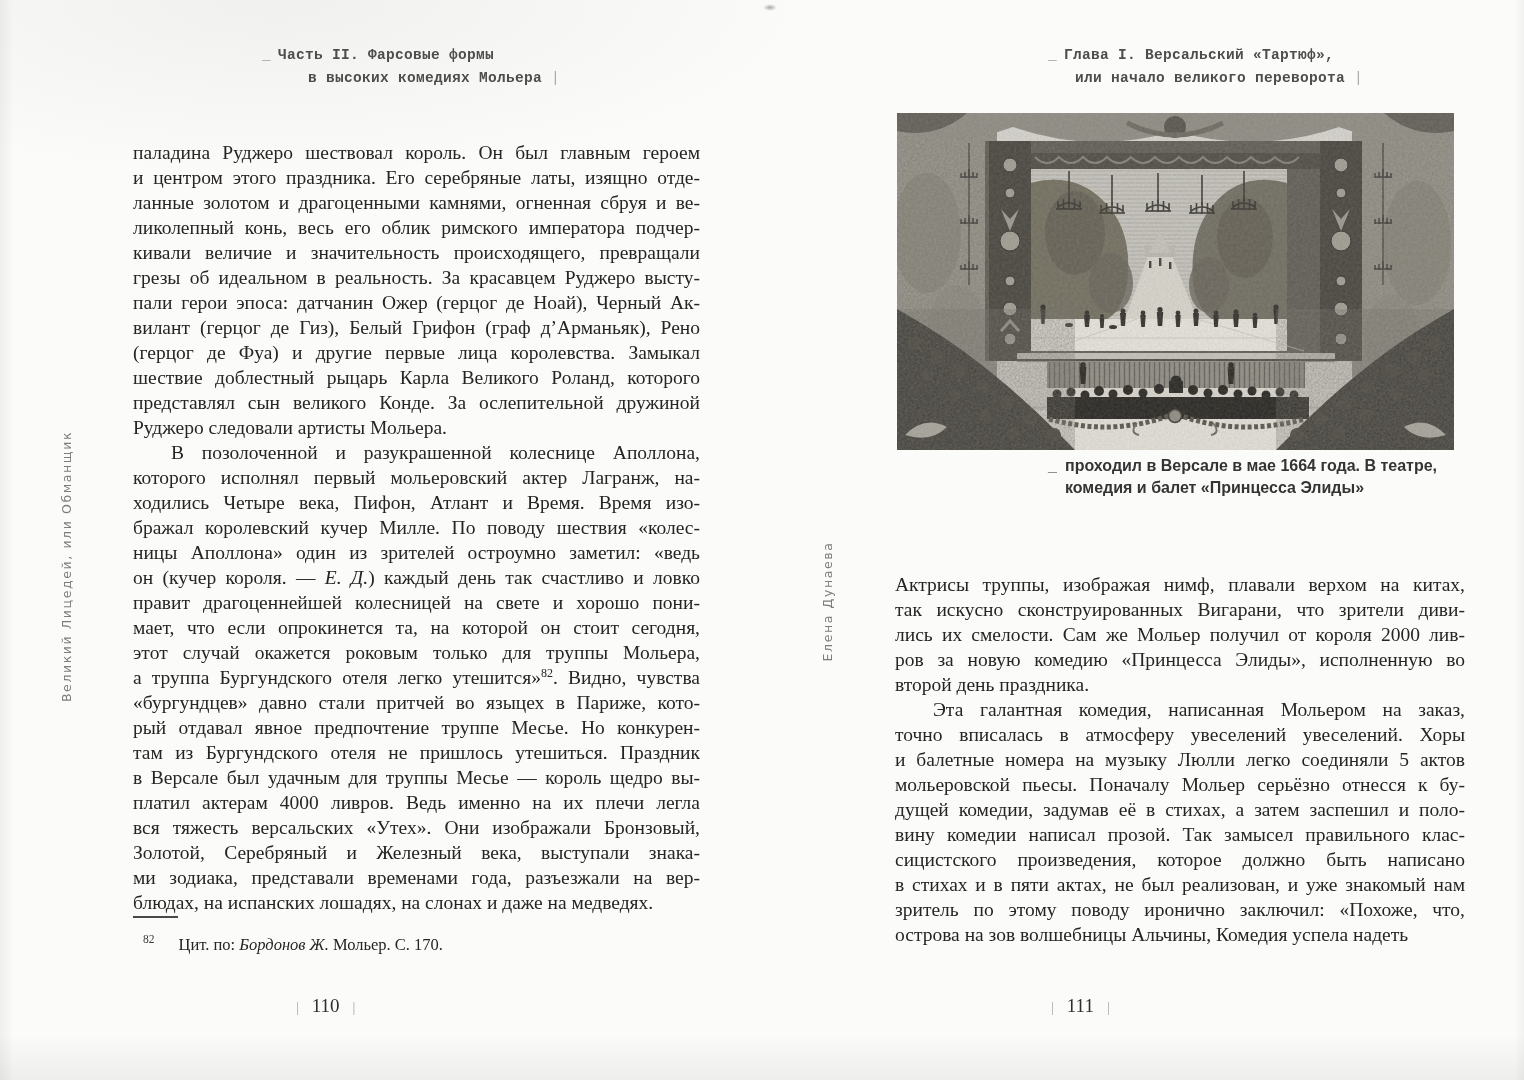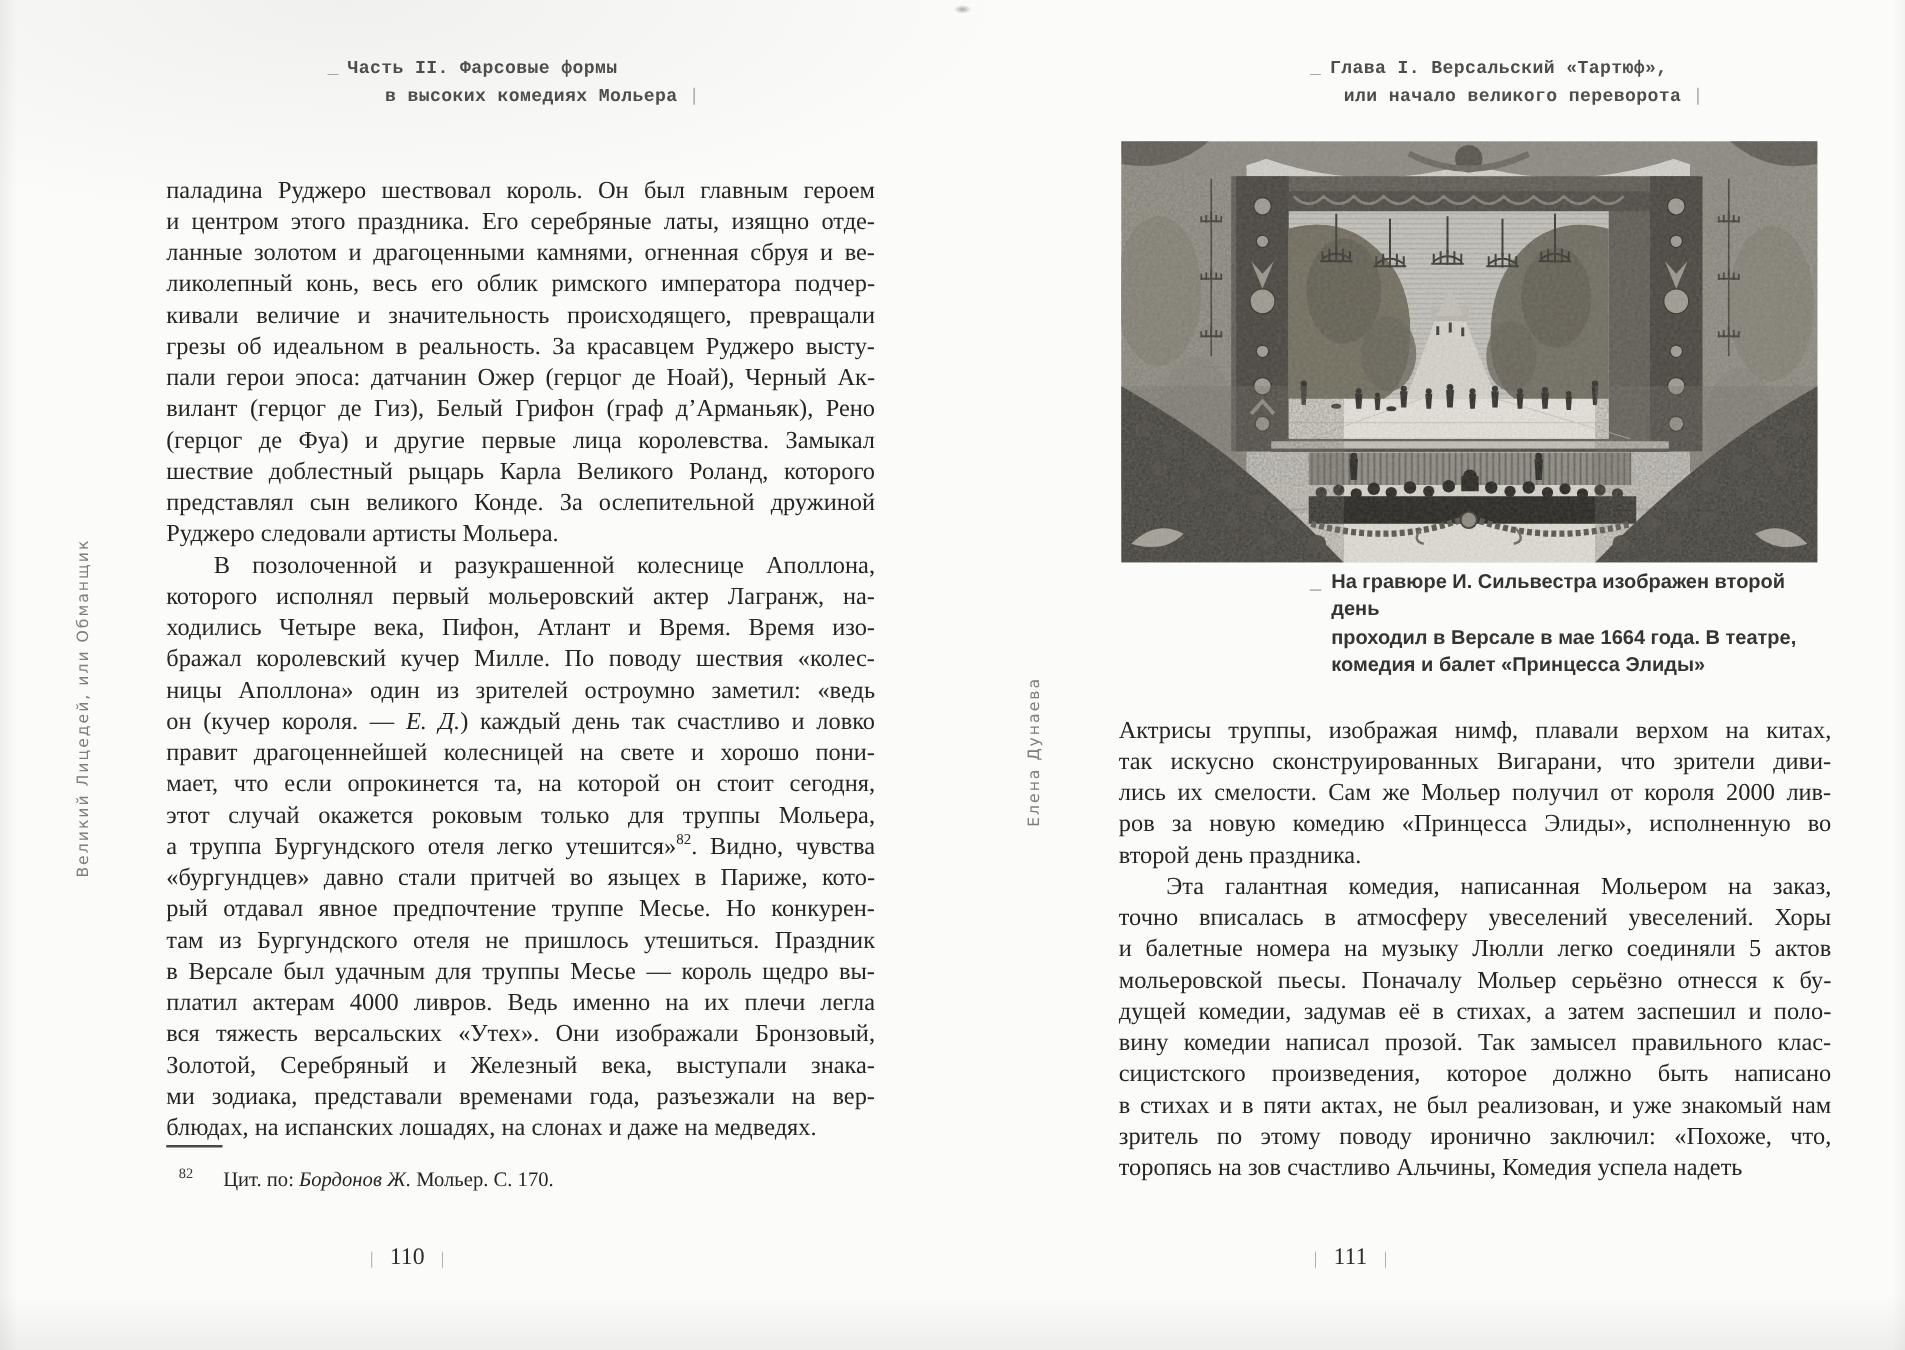--- a/index.html
+++ b/index.html
@@ -387,42 +387,41 @@
       </g>
 
       <rect width="557" height="337" filter="url(#grain)" opacity=".35"></rect>
       <rect width="557" height="337" filter="url(#grain2)" opacity=".25"></rect>
     </svg>
   </div>
 
   <div class="caption">
     <span class="cpre">_</span>
     <div class="cap-lines" id="caption-lines">
-        <div class="cap-line">На гравюре И. Сильвестра изображен второй день</div>
         <div class="cap-line">проходил в Версале в мае 1664 года. В театре,</div>
         <div class="cap-line">комедия и балет «Принцесса Элиды»</div>
       </div>
   </div>
 
   <div class="textblock" style="left:895px;top:572px;width:570px;" id="body-right">
       <div class="bline">Актрисы труппы, изображая нимф, плавали верхом на китах,</div>
       <div class="bline">так искусно сконструированных Вигарани, что зрители диви-</div>
       <div class="bline">лись их смелости. Сам же Мольер получил от короля 2000 лив-</div>
       <div class="bline">ров за новую комедию «Принцесса Элиды», исполненную во</div>
       <div class="bline last">второй день праздника.</div>
       <div class="bline indent">Эта галантная комедия, написанная Мольером на заказ,</div>
       <div class="bline">точно вписалась в атмосферу увеселений увеселений. Хоры</div>
       <div class="bline">и балетные номера на музыку Люлли легко соединяли 5 актов</div>
       <div class="bline">мольеровской пьесы. Поначалу Мольер серьёзно отнесся к бу-</div>
       <div class="bline">дущей комедии, задумав её в стихах, а затем заспешил и поло-</div>
       <div class="bline">вину комедии написал прозой. Так замысел правильного клас-</div>
       <div class="bline">сицистского произведения, которое должно быть написано</div>
       <div class="bline">в стихах и в пяти актах, не был реализован, и уже знакомый нам</div>
       <div class="bline">зритель по этому поводу иронично заключил: «Похоже, что,</div>
-      <div class="bline last">торопясь на зов счастливо Альчины, Комедия успела надеть</div>
+      <div class="bline last">острова на зов волшебницы Альчины, Комедия успела надеть</div>
     </div>
 
   <div class="pagenum" style="left:1051px;">
     <span class="bar">|</span>
     <span>111</span>
     <span class="bar">|</span>
   </div>
 </div>
 
 </body></html>

